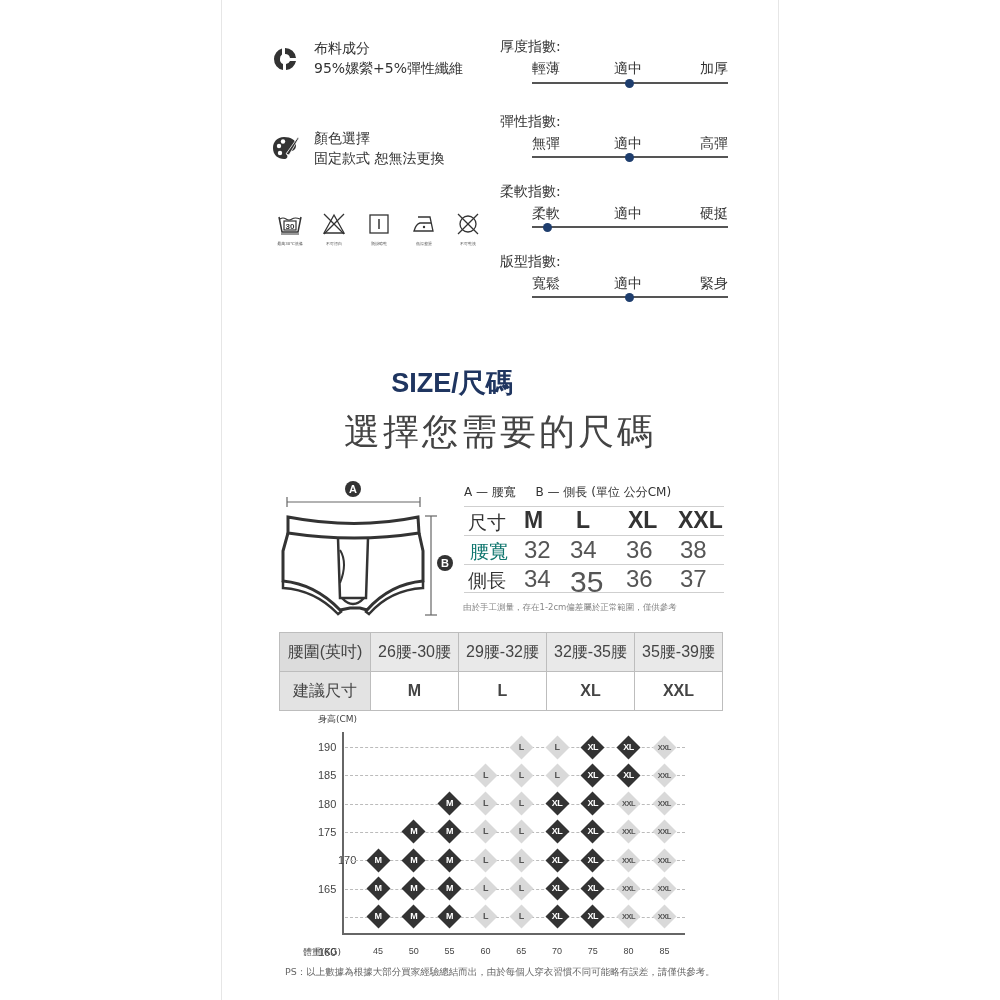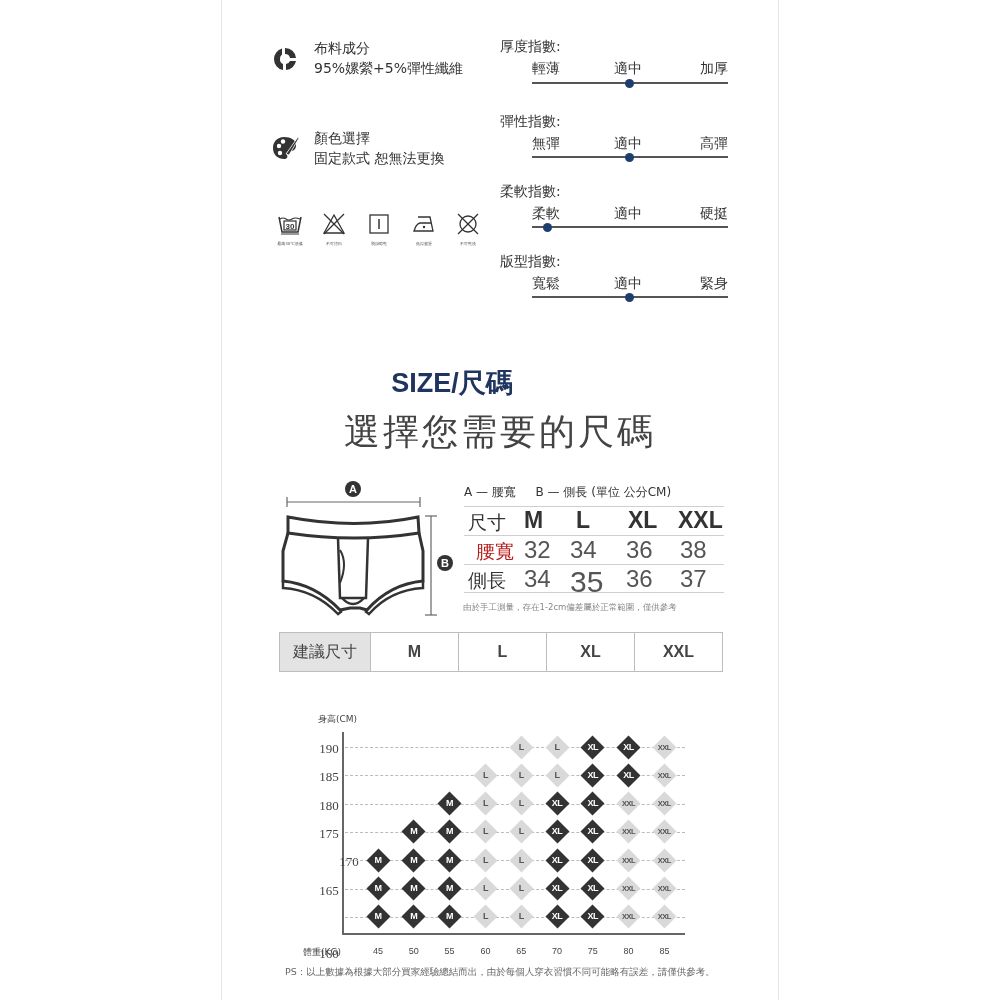--- a/index.html
+++ b/index.html
@@ -20,21 +20,21 @@
             font-size:11px; font-weight:bold; text-align:center; line-height:16px; font-family:"Liberation Sans",sans-serif; }
   .meas-cell { position:absolute; font-family:"Liberation Sans",sans-serif; color:#555; }
   .rowline { position:absolute; height:1px; background:#cfcfcf; }
   table.waist { position:absolute; left:279px; top:632px; border-collapse:collapse; font-family:"Liberation Sans",sans-serif; }
   table.waist td { border:1px solid #bdbdbd; height:36px; text-align:center; font-size:16px; color:#444; }
   table.waist td.hd { background:#e3e3e3; width:88px; }
   table.waist td.c { width:85px; }
   table.waist tr.r1 td { background:#e9e9e9; }
   table.waist tr.r1 td.hd { background:#dcdcdc; }
   table.waist tr.r2 td.c { background:#fff; font-weight:bold; font-size:16px; }
-  .ylab { position:absolute; font-size:13px; color:#444; left:318px; width:22px; text-align:center; font-family:Liberation Serif, serif; }
+  .ylab { position:absolute; font-size:11px; color:#444; left:318px; width:22px; text-align:left; font-family:Liberation Sans, sans-serif; }
   .xlab { position:absolute; font-size:9px; color:#444; top:946px; width:30px; text-align:center; font-family:"Liberation Sans",sans-serif; }
   .grid-dash { position:absolute; left:345px; width:340px; height:0; border-top:1px dashed #bbb; }
   .dia { position:absolute; width:25px; height:25px; }
   .dia .sq { position:absolute; left:4px; top:4px; width:17px; height:17px; transform:rotate(45deg); }
   .dia .t { position:absolute; left:0; top:0; width:25px; height:25px; line-height:25px; text-align:center;
             font-size:9px; font-weight:bold; font-family:"Liberation Sans",sans-serif; letter-spacing:-0.5px; }
   .dia.dark .sq { background:#333; }
   .dia.dark .t { color:#fff; }
   .dia.light .sq { background:#d9d9d9; }
   .dia.light .t { color:#555; }
@@ -178,37 +178,44 @@
     <span>B — 側長</span>
     <span>(單位 公分CM)</span>
   </div>
   <div class="rowline" style="left:6px;top:28px;width:260px;"></div>
   <div class="meas-cell" style="left:10px;top:32px;font-size:19px;color:#333;font-family:'DejaVu Sans',sans-serif;">尺寸</div>
   <div class="meas-cell" style="left:66px;top:29px;font-size:23px;font-weight:bold;color:#333;">M</div>
   <div class="meas-cell" style="left:118px;top:29px;font-size:23px;font-weight:bold;color:#333;">L</div>
   <div class="meas-cell" style="left:170px;top:29px;font-size:23px;font-weight:bold;color:#333;">XL</div>
   <div class="meas-cell" style="left:220px;top:29px;font-size:23px;font-weight:bold;color:#333;">XXL</div>
   <div class="rowline" style="left:6px;top:57px;width:260px;"></div>
-  <div class="meas-cell" style="left:18px;top:61px;font-size:19px;color:#b91c1c;font-family:'DejaVu Sans',sans-serif;">腰寬</div>
+  <div class="meas-cell" style="left:12px;top:61px;font-size:19px;color:#0f766e;font-family:'DejaVu Sans',sans-serif;">腰寬</div>
   <div class="meas-cell" style="left:66px;top:58px;font-size:24px;">32</div>
   <div class="meas-cell" style="left:112px;top:58px;font-size:24px;">34</div>
   <div class="meas-cell" style="left:168px;top:58px;font-size:24px;">36</div>
   <div class="meas-cell" style="left:222px;top:58px;font-size:24px;">38</div>
   <div class="rowline" style="left:6px;top:86px;width:260px;"></div>
   <div class="meas-cell" style="left:10px;top:90px;font-size:19px;color:#333;font-family:'DejaVu Sans',sans-serif;">側長</div>
   <div class="meas-cell" style="left:66px;top:87px;font-size:24px;">34</div>
   <div class="meas-cell" style="left:112px;top:87px;font-size:30px;">35</div>
   <div class="meas-cell" style="left:168px;top:87px;font-size:24px;">36</div>
   <div class="meas-cell" style="left:222px;top:87px;font-size:24px;">37</div>
   <div class="rowline" style="left:6px;top:114px;width:260px;"></div>
   <div class="abs" style="left:5px;top:124px;font-size:8.5px;color:#888;white-space:nowrap;">由於手工測量，存在1-2cm偏差屬於正常範圍，僅供參考</div>
 </div>
 
 <table class="waist">
   <tbody>
+      <tr class="r1">
+    <td class="hd">腰圍(英吋)</td>
+    <td class="c">26腰-30腰</td>
+    <td class="c">29腰-32腰</td>
+    <td class="c">32腰-35腰</td>
+    <td class="c">35腰-39腰</td>
+  </tr>
   <tr class="r2">
     <td class="hd">建議尺寸</td>
     <td class="c">M</td>
     <td class="c">L</td>
     <td class="c">XL</td>
     <td class="c">XXL</td>
   </tr>
 </tbody>
   </table>
 

